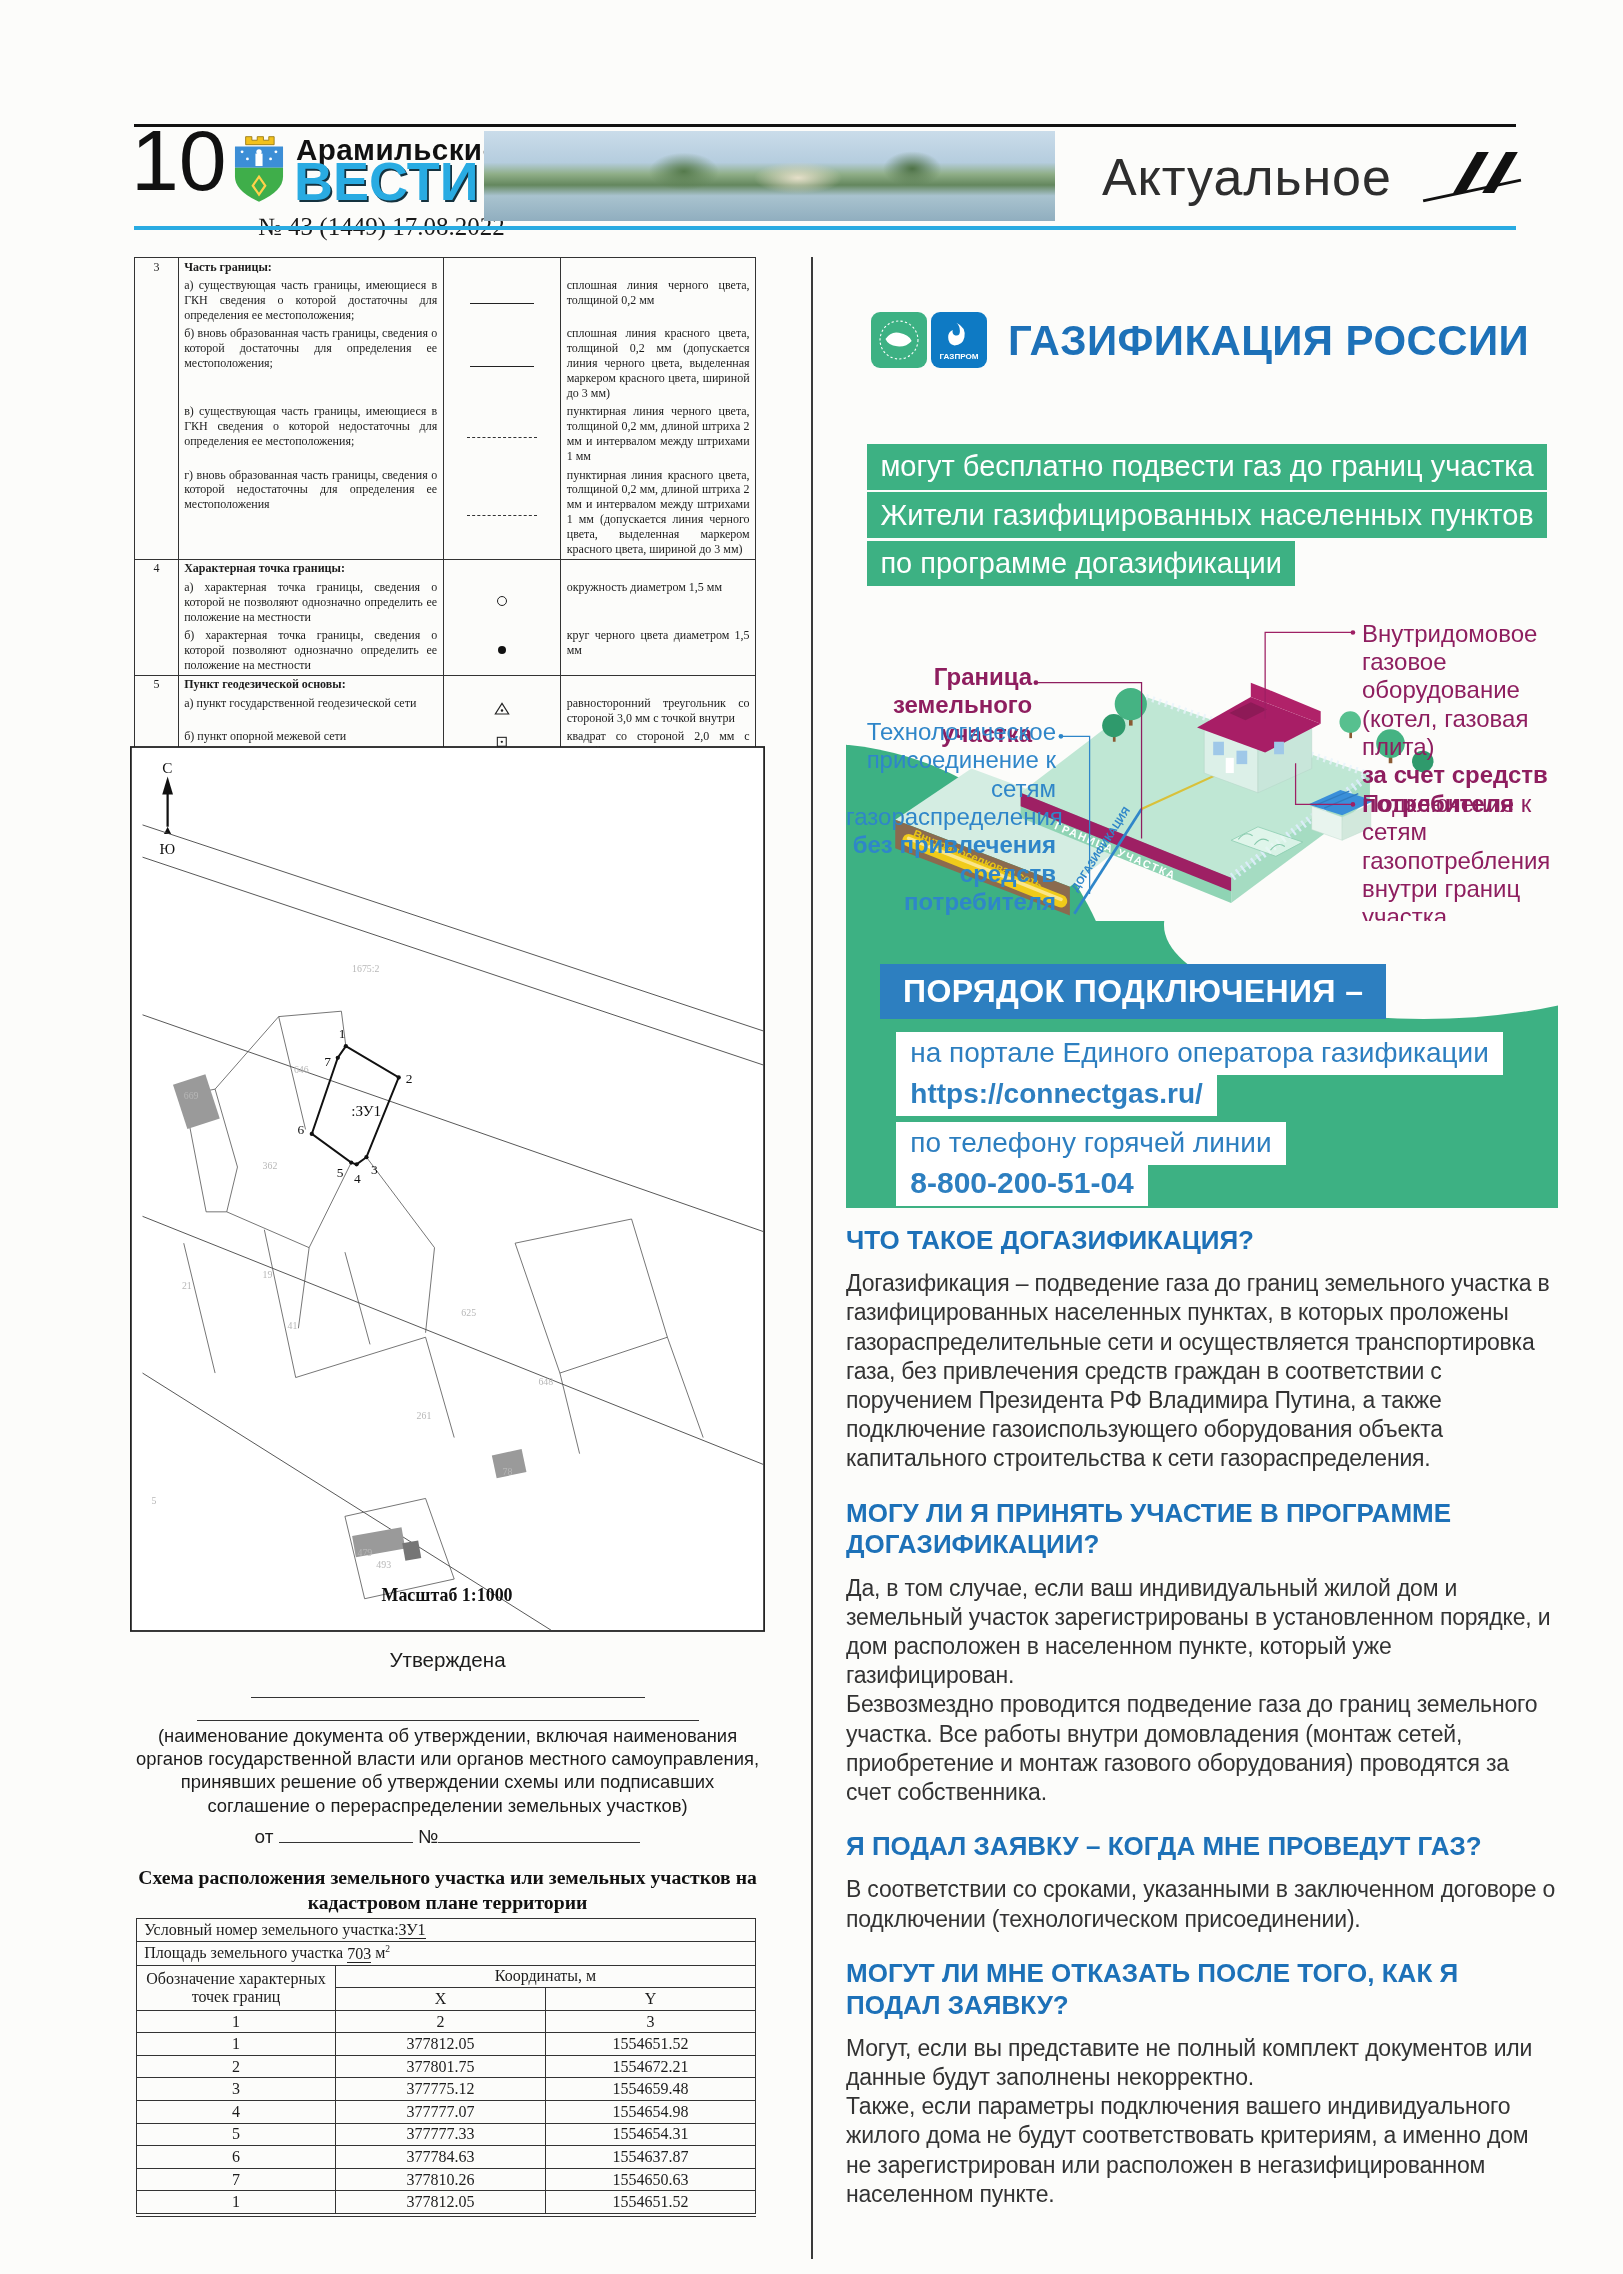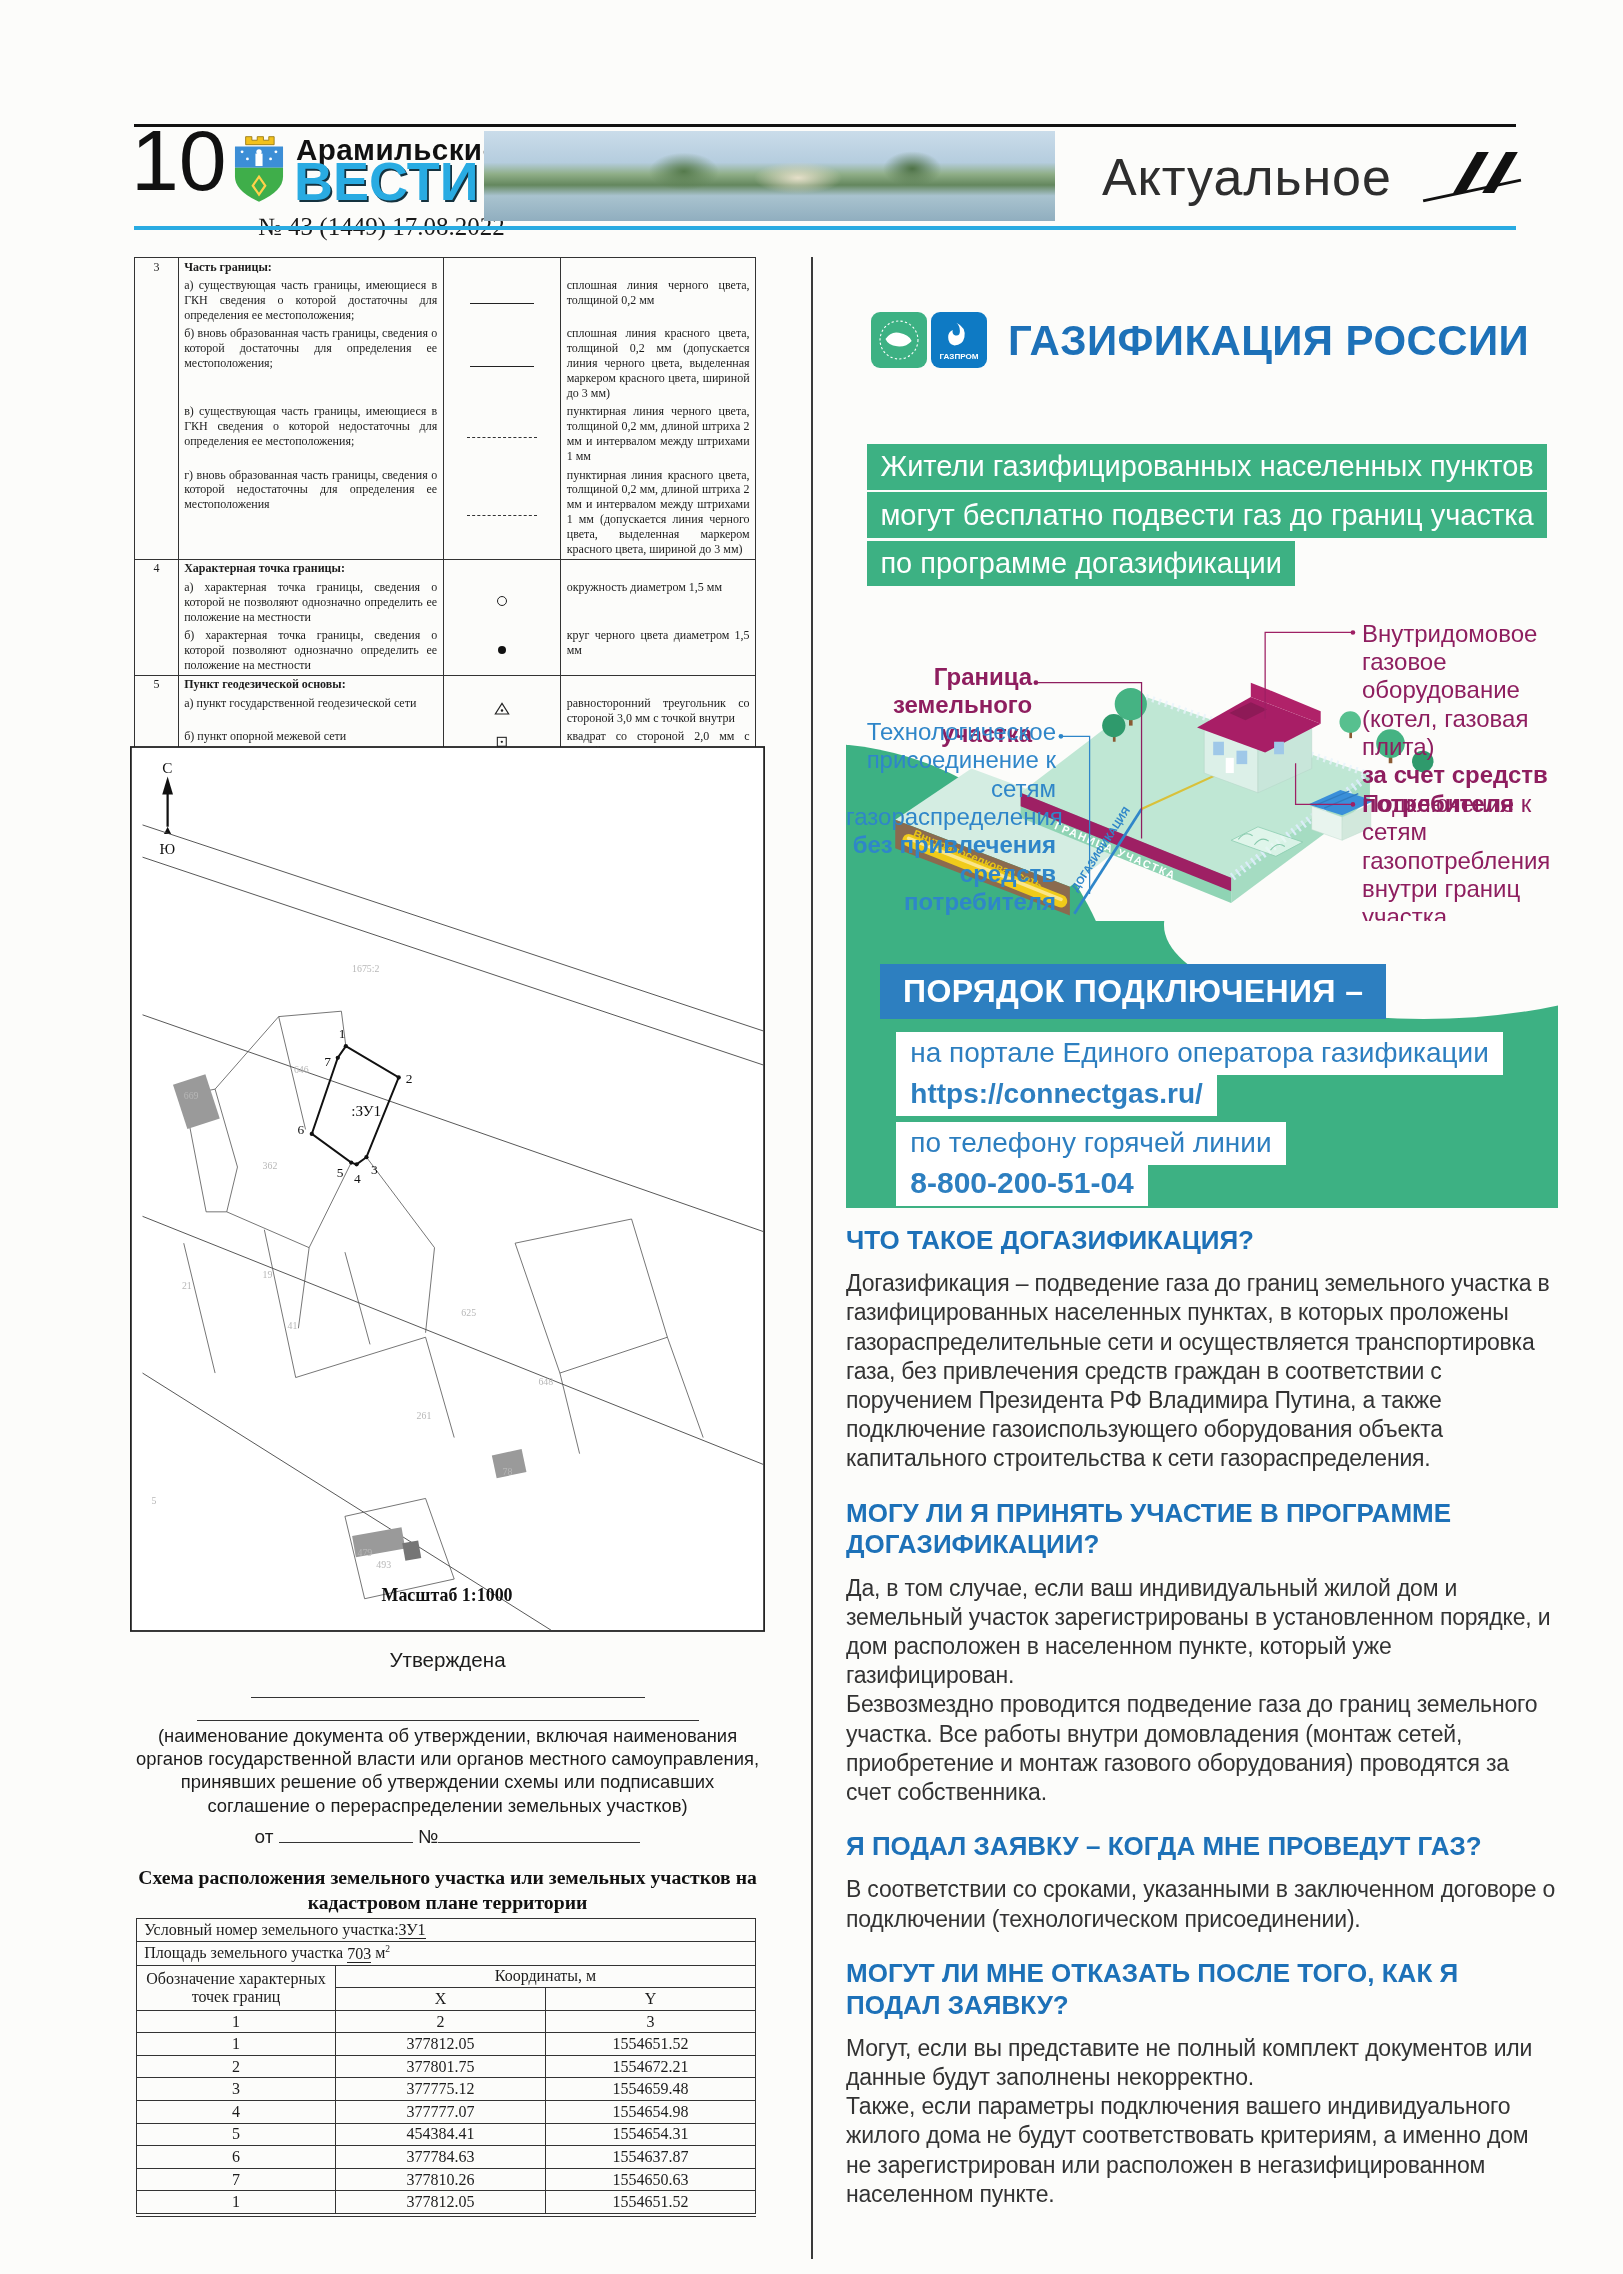--- a/index.html
+++ b/index.html
@@ -381,21 +381,21 @@
           <td class="c">377775.12</td>
           <td class="c">1554659.48</td>
         </tr>
   <tr>
           <td class="c">4</td>
           <td class="c">377777.07</td>
           <td class="c">1554654.98</td>
         </tr>
   <tr>
           <td class="c">5</td>
-          <td class="c">454384.41</td>
+          <td class="c">377777.33</td>
           <td class="c">1554654.31</td>
         </tr>
   <tr>
           <td class="c">6</td>
           <td class="c">377784.63</td>
           <td class="c">1554637.87</td>
         </tr>
   <tr>
           <td class="c">7</td>
           <td class="c">377810.26</td>
@@ -416,22 +416,22 @@
   <path d="M16,30 q6,-9 15,-7 q11,2 14,9 q-6,7 -16,6 q-10,-1 -13,-8 Z" fill="#fff"></path>
 </svg>
 <svg class="abs logo" style="left:931px;top:312px" viewBox="0 0 62 62">
   <rect width="62" height="62" rx="10" fill="#0e7ac4"></rect>
   <path d="M28,12 q11,5 9,16 q-2,9 -11,9 q-7,-1 -7,-9 q0,-6 5,-8 q-1,5 3,6 q5,1 5,-5 q0,-6 -4,-9 Z" fill="#fff"></path>
   <text x="31" y="52" font-size="9" font-weight="bold" fill="#fff" text-anchor="middle" font-family="Liberation Sans, sans-serif">ГАЗПРОМ</text>
 </svg>
 <div class="abs gaz-title">ГАЗИФИКАЦИЯ РОССИИ</div>
 
 <div class="abs lead">
+  <span class="lead-line">могут бесплатно подвести газ до границ участка</span>
   <span class="lead-line">Жители газифицированных населенных пунктов</span>
-  <span class="lead-line">могут бесплатно подвести газ до границ участка</span>
   <span class="lead-line">по программе догазификации</span>
 </div>
 
 <div class="abs illu">
   <svg width="712" height="303" viewBox="0 0 795 338" font-family="Liberation Sans, sans-serif">
 
     <circle cx="-30" cy="480" r="340" fill="#3db183"></circle>
 
     <polygon points="140,168 330,238 250,300 55,225" fill="#d4ede2"></polygon>
     <polygon points="55,225 250,300 250,332 55,257" fill="#8b6b4f"></polygon>

